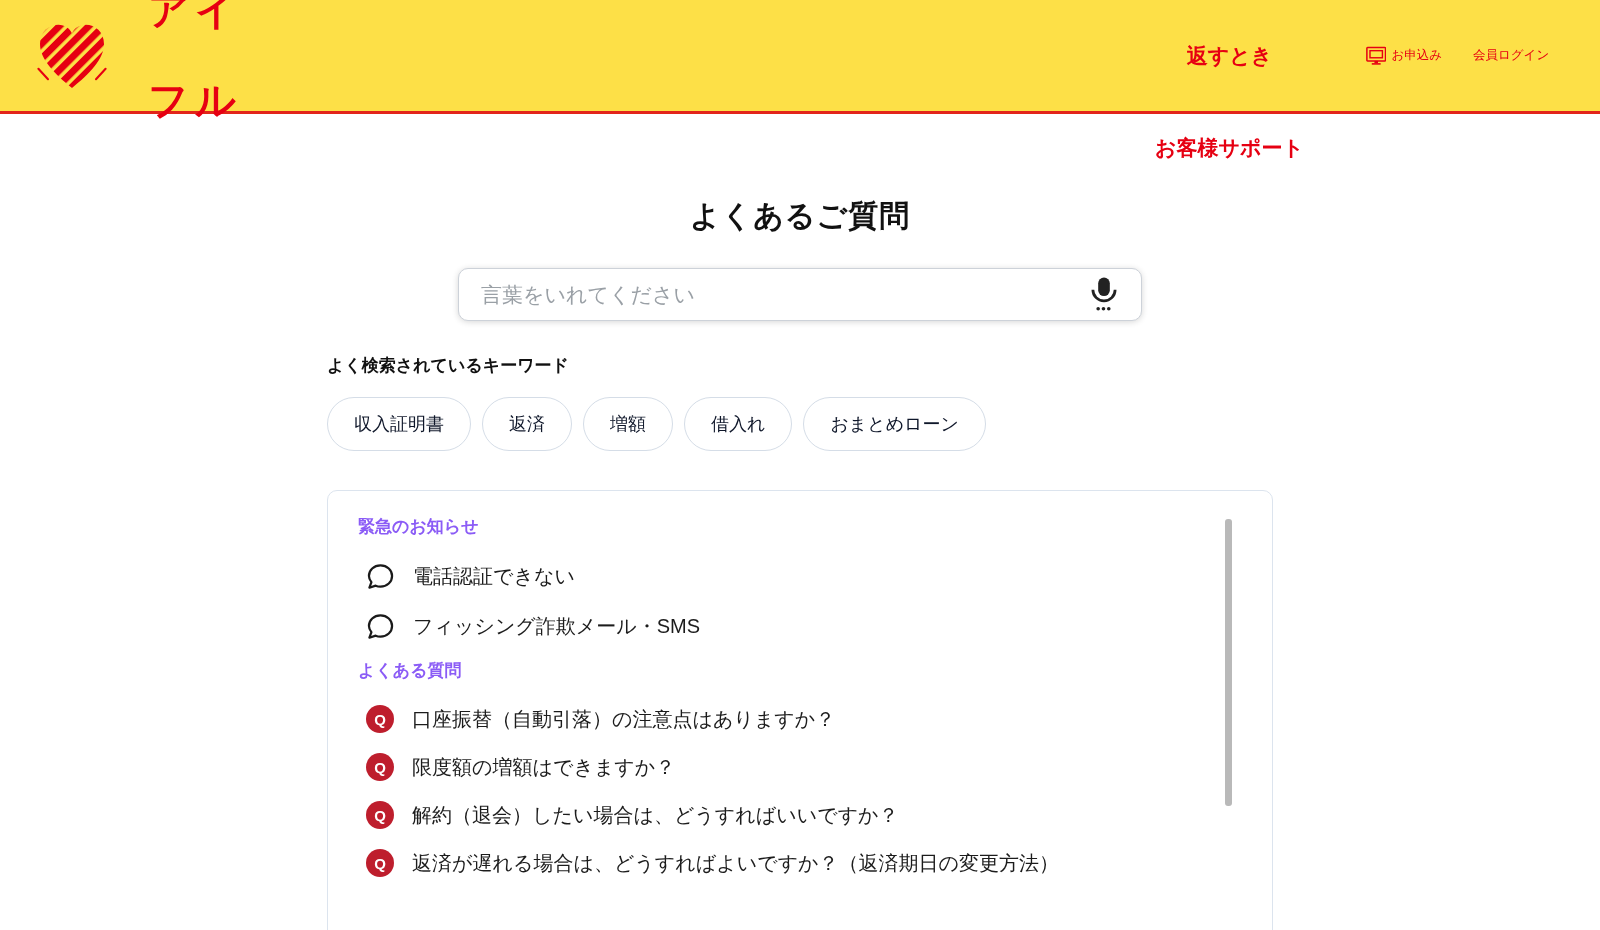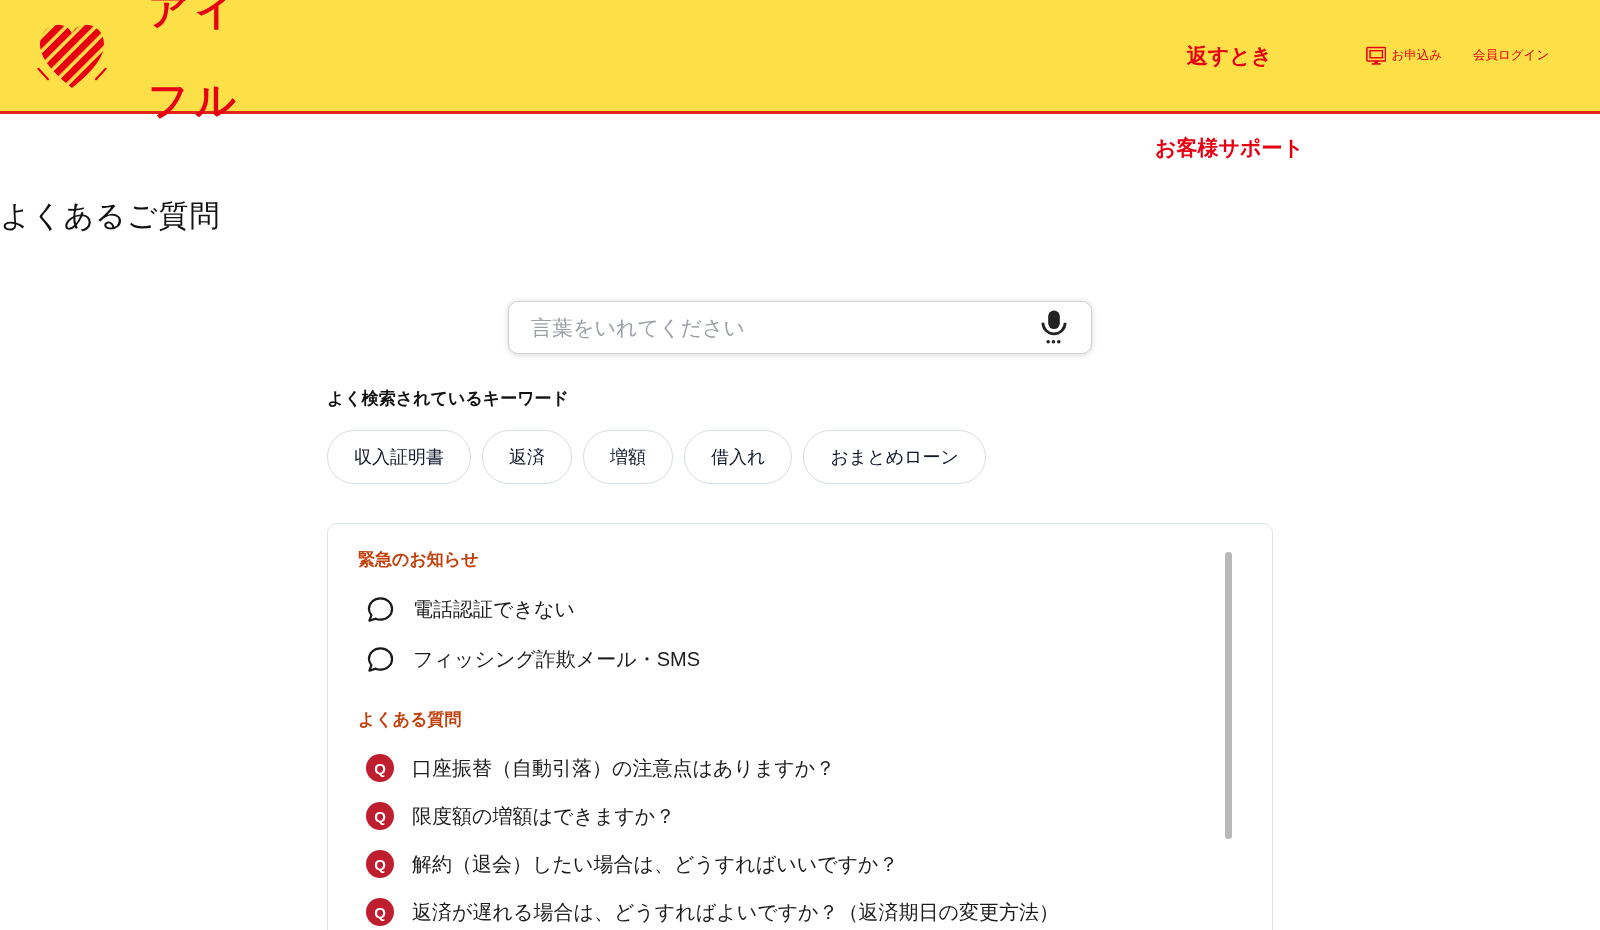--- a/index.html
+++ b/index.html
@@ -15,44 +15,44 @@
                 letter-spacing:6px; white-space:pre-line; }
   .brand-text span { display:block; }
   .nav { margin-left:auto; display:flex; align-items:center; gap:64px;flex-direction:column; }
   .nav a { color:#e60012; font-size:21px; font-weight:bold; text-decoration:none; cursor:pointer; }
   .quick { display:flex; gap:26px; margin-left:62px; }
   .quick-btn { width:76px; display:flex; flex-direction:row; align-items:center;
                gap:5px; text-decoration:none; cursor:pointer; }
   .quick-btn .lbl { color:#e60012; font-size:12.5px; white-space:nowrap; }
 
   
-  .page-title { margin-top:82px; text-align:left; font-size:30px; line-height:40px;
-                font-weight:normal; color:#111; letter-spacing:1px; }
+  .page-title { margin-top:82px; text-align:center; font-size:30px; line-height:40px;
+                font-weight:bold; color:#111; letter-spacing:1px; }
 
-  .search-wrap { position:relative; width:584px; margin:65px auto 0; }
+  .search-wrap { position:relative; width:684px; margin:32px auto 0; }
   .search-wrap input { width:100%; height:53px; border:1px solid #cdd2d9; border-radius:10px;
                        box-shadow:0 1px 6px rgba(0,0,0,0.16); font-size:21px; color:#222;
                        padding:0 70px 0 22px; outline:none;
                        font-family:"Liberation Sans","DejaVu Sans",sans-serif; }
   .search-wrap input::placeholder { color:#9aa0a6; }
   .mic-btn { position:absolute; right:20px; top:8px; width:36px; height:38px;
              background:none; border:none; cursor:pointer; padding:0; }
 
   .content { width:946px; margin:0 auto; }
   .kw-heading { margin-top:33px; font-size:17px; line-height:24px; font-weight:bold; color:#111; }
   .pills { display:flex; gap:11px; margin-top:19px; }
   .pill { height:54px; padding:8px 26px; border:1.5px solid #d5dde7; border-radius:27px;
           background:#fff; font-size:18px; color:#0f172a; cursor:pointer;
           display:flex; align-items:center;
           font-family:"Liberation Sans","DejaVu Sans",sans-serif; }
 
   .panel { position:relative; margin-top:39px; height:480px; border:1px solid #dce4ee;
            border-radius:10px; background:#fff; padding:24px 70px 0 30px; overflow:hidden; }
-  .panel h3 { font-size:17px; line-height:24px; font-weight:bold; color:#c2410c; }
-  .panel h3.faq-h { margin-top:24px; }
+  .panel h3 { font-size:17px; line-height:24px; font-weight:bold; color:#8b5cf6; }
+  .panel h3.faq-h { margin-top:8px; }
   .row { display:flex; align-items:center; gap:18px; padding-left:8px; color:#1c1c1c;
          font-size:20px; text-decoration:none; cursor:pointer; }
   .row.notice { height:50px; }
   .row.notice:first-of-type { margin-top:12px; }
   .row.faq { height:48px; }
   .row.faq.first { margin-top:12px; }
   .qbadge { width:28px; height:28px; min-width:28px; border-radius:50%; background:#be1e2d;
             color:#fff; font-size:15px; font-weight:bold; display:flex; align-items:center;
             justify-content:center; }
   .scroll-thumb { position:absolute; top:28px; right:40px; width:7px; height:287px;

